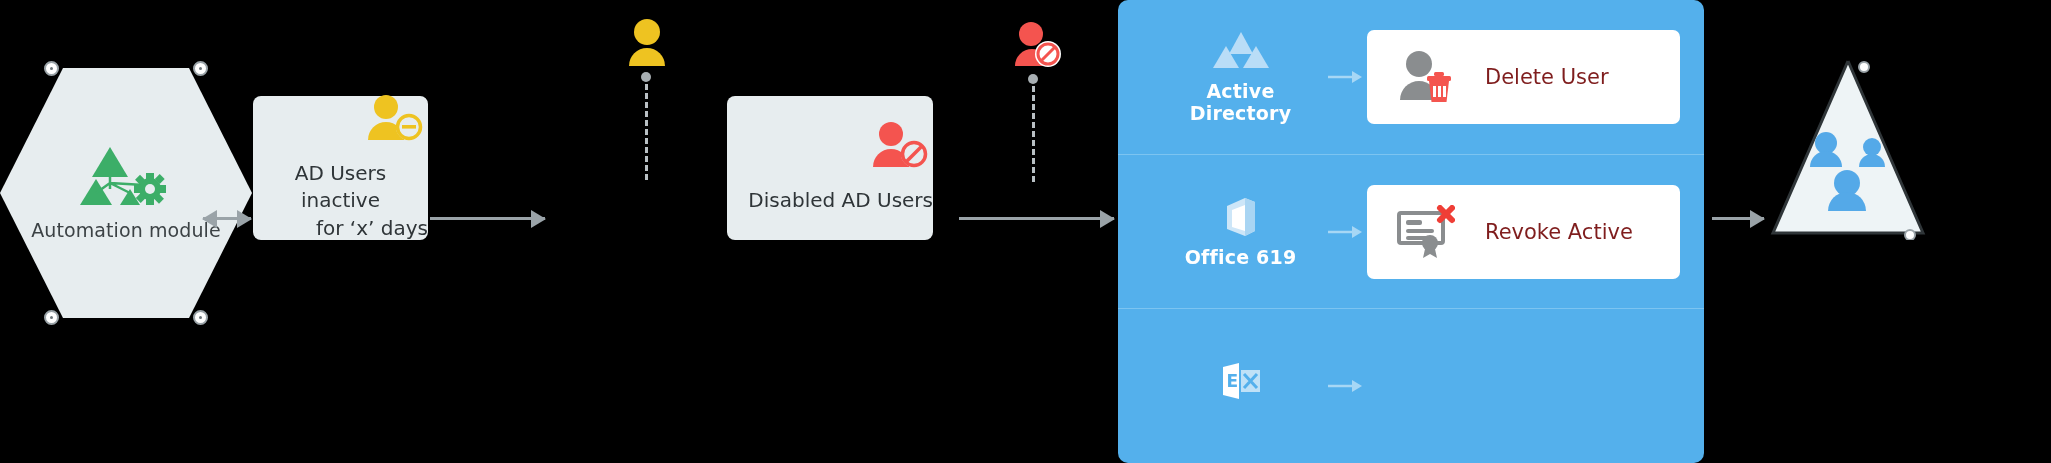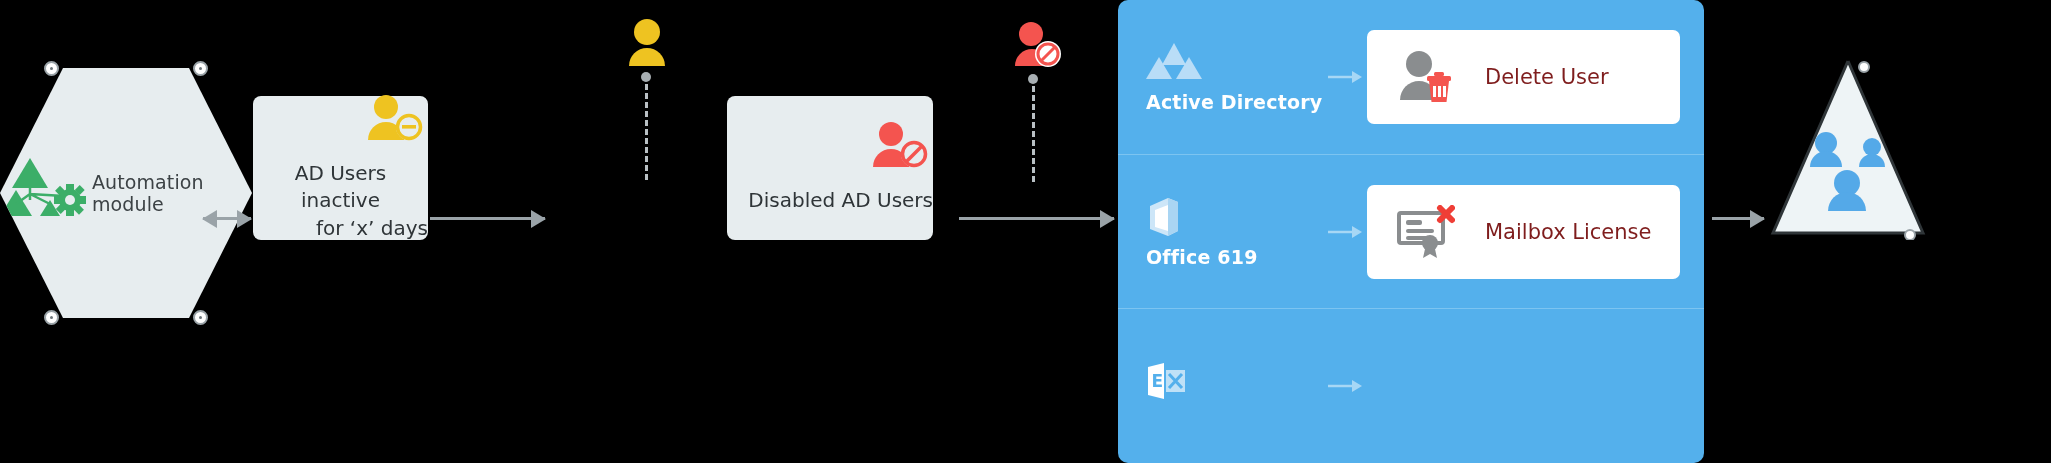--- a/index.html
+++ b/index.html
@@ -3,21 +3,21 @@
 <meta charset="utf-8">
 <style>
   html,body{margin:0;padding:0;background:#000;}
   body{width:2051px;height:463px;font-family:"DejaVu Sans","Liberation Sans",sans-serif;overflow:hidden;}
   .stage{position:relative;width:2051px;height:463px;background:#000;}
 
   
   .hex-wrap{position:absolute;left:0px;top:68px;width:252px;height:250px;}
   .hex{width:252px;height:250px;background:#e7edef;
        clip-path:polygon(25% 0%,75% 0%,100% 50%,75% 100%,25% 100%,0% 50%);
-       display:flex;flex-direction:row;align-items:center;justify-content:center;}
+       display:flex;flex-direction:column;align-items:center;justify-content:center;}
   .hex-icon{width:92px;height:68px;margin-bottom:6px;}
   .hex-label{font-size:19px;color:#3c4245;letter-spacing:.1px;}
   .handle{position:absolute;width:15px;height:15px;border-radius:50%;background:#fff;border:2px solid #9aa3a8;box-sizing:border-box;}
   .handle:after{content:"";position:absolute;left:4px;top:4px;width:3px;height:3px;border-radius:50%;background:#6d767b;}
 
   
   .fbox{position:absolute;background:#e7edef;border-radius:8px;
         display:flex;flex-direction:column;align-items:flex-end;justify-content:center;}
   .fbox .bicon{margin-bottom:14px;}
   .fbox .blabel{font-size:20px;color:#2f3538;line-height:1.38;text-align:center;}
@@ -31,21 +31,21 @@
 
   
   .dash{position:absolute;border-left:3px dashed #b9c0c4;}
   .dot{position:absolute;width:10px;height:10px;border-radius:50%;background:#a8afb3;}
   .float-ico{position:absolute;}
 
   
   .panel{position:absolute;left:1118px;top:0px;width:586px;height:463px;background:#54b0ec;border-radius:10px;}
   .prow{position:absolute;left:0;width:586px;height:154px;display:flex;align-items:center;}
   .prow+.prow{border-top:1px solid #7cc4f1;}
-  .psvc{width:205px;padding-left:28px;box-sizing:border-box;}
+  .psvc{width:205px;padding-left:40px;box-sizing:border-box;text-align:center;}
   .psvc .svc-ico{height:42px;margin-bottom:8px;display:block;}
   .psvc .svc-name{color:#fff;font-size:19px;font-weight:bold;letter-spacing:.2px;}
   .parrow{width:44px;display:flex;align-items:center;justify-content:center;}
   .card{flex:1;margin-right:24px;background:#fff;border-radius:7px;height:94px;
         display:flex;align-items:center;padding-left:30px;box-sizing:border-box;}
   .card .c-ico{width:58px;height:54px;margin-right:30px;flex:0 0 auto;}
   .card .c-label{font-size:21px;color:#7f1d1d;}
 
   
   .tri-wrap{position:absolute;left:1768px;top:55px;width:160px;height:185px;}
@@ -202,21 +202,21 @@
             <rect x="9" y="24" width="28" height="4" rx="2" fill="#8a8d8f"></rect>
             <rect x="9" y="31" width="22" height="4" rx="2" fill="#8a8d8f"></rect>
             <circle cx="33" cy="38" r="8" fill="#8a8d8f"></circle>
             <path d="M28 44 L26 53 L33 49 L40 53 L38 44 Z" fill="#8a8d8f"></path>
             <g stroke="#ef3e36" stroke-width="6" stroke-linecap="round">
               <line x1="43" y1="3" x2="55" y2="15"></line>
               <line x1="55" y1="3" x2="43" y2="15"></line>
             </g>
           </svg>
         </span>
-        <span class="c-label">Mailbox License</span>
+        <span class="c-label">Revoke Active</span>
       </div>
     </div>
 
     <div class="prow" style="top:308px;">
       <div class="psvc">
         <span class="svc-ico">
           <svg viewBox="0 0 40 40" width="40" height="40">
             <path d="M2 6 L18 2 L18 38 L2 34 Z" fill="#ffffff"></path>
             <text x="5.5" y="26" font-family="DejaVu Sans" font-size="17" font-weight="bold" fill="#54b0ec">E</text>
             <rect x="20" y="9" width="19" height="22" fill="#bfe1f7"></rect>

